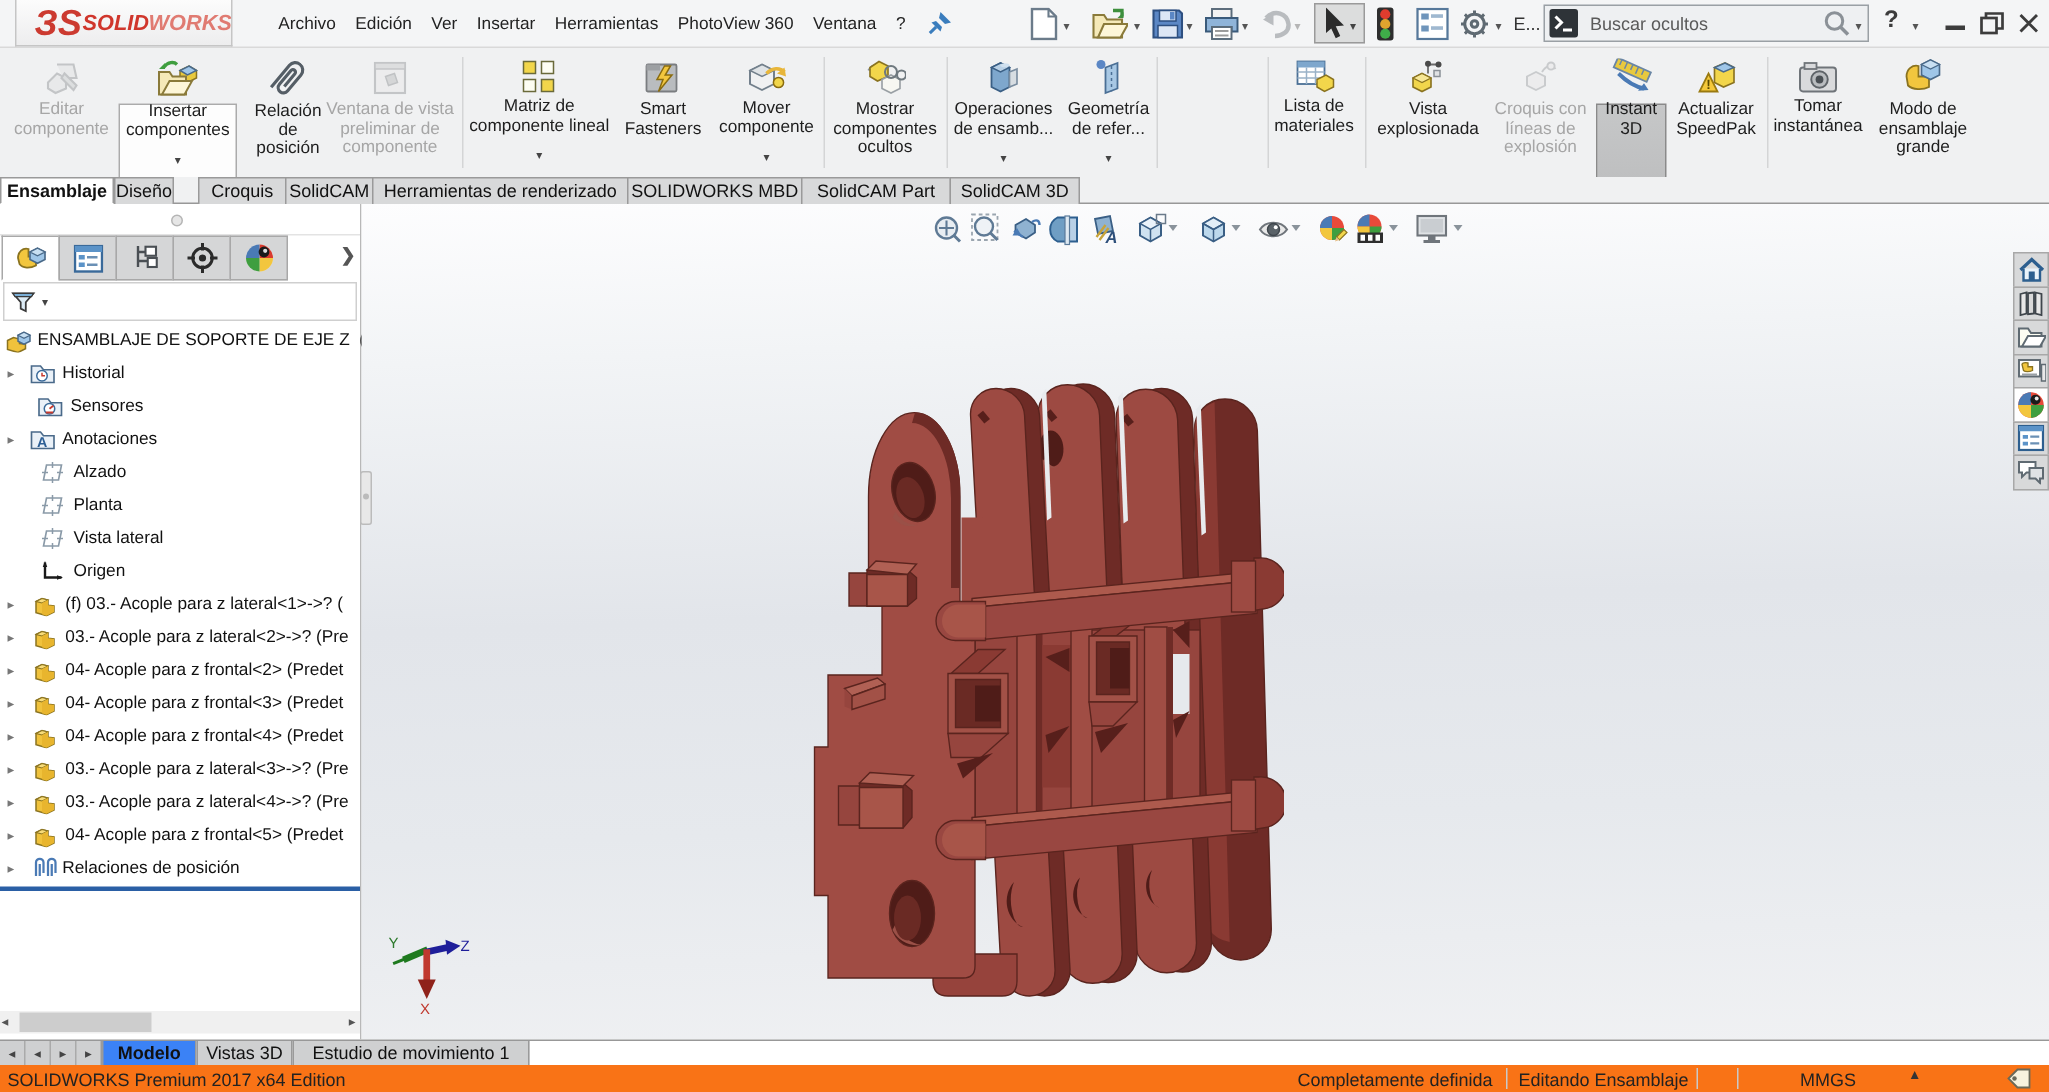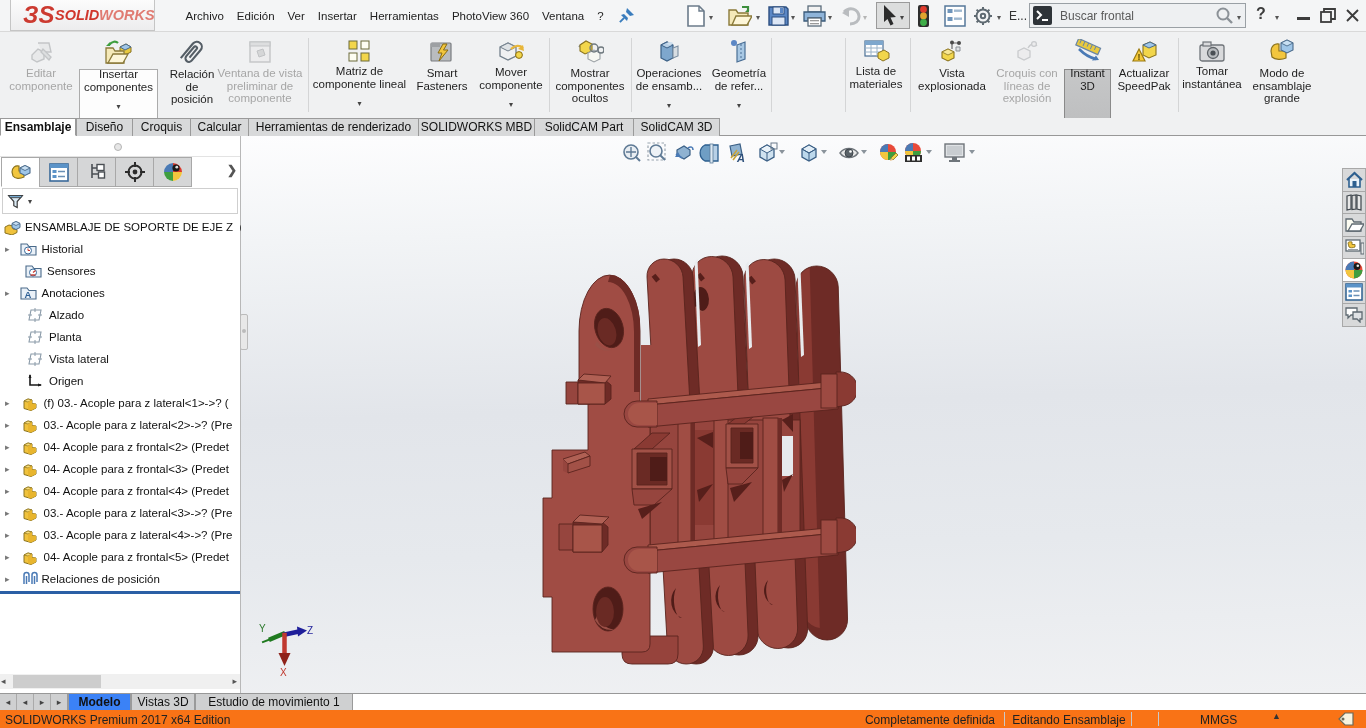--- a/index.html
+++ b/index.html
@@ -145,21 +145,21 @@
       </svg>
   <div class="abs" style="left:997px;top:13px;color:#555;font-size:8px">▾</div>
   <div class="abs" style="left:1009px;top:9px;color:#333;font-size:12px">E...</div>
 
   <div class="abs" style="left:1029px;top:3px;width:217px;height:25px;background:#eef0f2;border:1px solid #9aa0a5"></div>
   <div class="abs" style="left:1033px;top:6px;width:19px;height:19px;background:#2e3338;border-radius:2px"></div>
   <svg class="abs" style="left:1036px;top:9px" width="13" height="13" viewBox="0 0 13 13">
         <path d="M1 2 L5 6 L1 10" fill="none" stroke="#fff" stroke-width="2"></path>
         <path d="M6 11 L12 11" stroke="#fff" stroke-width="2"></path>
       </svg>
-  <div class="abs" style="left:1060px;top:9px;color:#5a5a5a;font-size:12px">Buscar frontal</div>
+  <div class="abs" style="left:1060px;top:9px;color:#5a5a5a;font-size:12px">Buscar ocultos</div>
   <svg class="abs" style="left:1215px;top:6px" width="19" height="19" viewBox="0 0 19 19">
         <circle cx="8" cy="8" r="5.5" fill="none" stroke="#8b9197" stroke-width="2"></circle>
         <path d="M12 12 L17 17" stroke="#8b9197" stroke-width="2.4"></path>
       </svg>
   <div class="abs" style="left:1237px;top:13px;color:#555;font-size:8px">▾</div>
   <div class="abs" style="left:1256px;top:5px;color:#3c3c3c;font-size:16px;font-weight:bold">?</div>
   <div class="abs" style="left:1275px;top:13px;color:#555;font-size:8px">▾</div>
 
   <div class="abs" style="left:1297px;top:17px;width:13px;height:3px;background:#3c3c3c"></div>
   <svg class="abs" style="left:1320px;top:8px" width="16" height="16" viewBox="0 0 16 16">
@@ -360,23 +360,23 @@
           <path d="M2 12 C2 7, 6 4, 10 5 L10 12 L17 12 L17 19 C13 21, 6 21, 3 18 Z" fill="#f2c63e" stroke="#8a7320" stroke-width="1.2"></path>
           <path d="M12 4 L18 1 L24 4 L24 11 L18 14 L12 11 Z" fill="#9fc6e8" stroke="#4a6a8a" stroke-width="1.1"></path>
           <path d="M18 1 L24 4 L18 7 L12 4 Z" fill="#c8dff2" stroke="#4a6a8a" stroke-width="0.9"></path>
         </svg>
     <div class="lbl">Modo de<br>ensamblaje<br>grande</div>
   </div>
 </div>
 
 <div id="tabrow">
   <div class="ctab act" style="left:0;width:76px">Ensamblaje</div>
-  <div class="ctab" style="left:76px;width:57px">Diseño</div>
+  <div class="ctab" style="left:76px;width:40px">Diseño</div>
   <div class="ctab" style="left:132px;width:59px">Croquis</div>
-  <div class="ctab" style="left:190px;width:59px">Calcular</div>
+  <div class="ctab" style="left:190px;width:59px">SolidCAM</div>
   <div class="ctab" style="left:248px;width:171px">Herramientas de renderizado</div>
   <div class="ctab" style="left:418px;width:117px">SOLIDWORKS MBD</div>
   <div class="ctab" style="left:534px;width:100px">SolidCAM Part</div>
   <div class="ctab" style="left:633px;width:87px">SolidCAM 3D</div>
 </div>
 
 <div id="panel">
   <div id="paneltop">
         <div style="position:absolute;left:114px;top:7px;width:8px;height:8px;border-radius:50%;background:#e6e6e6;border:1px solid #b5b5b5"></div>
       </div>

